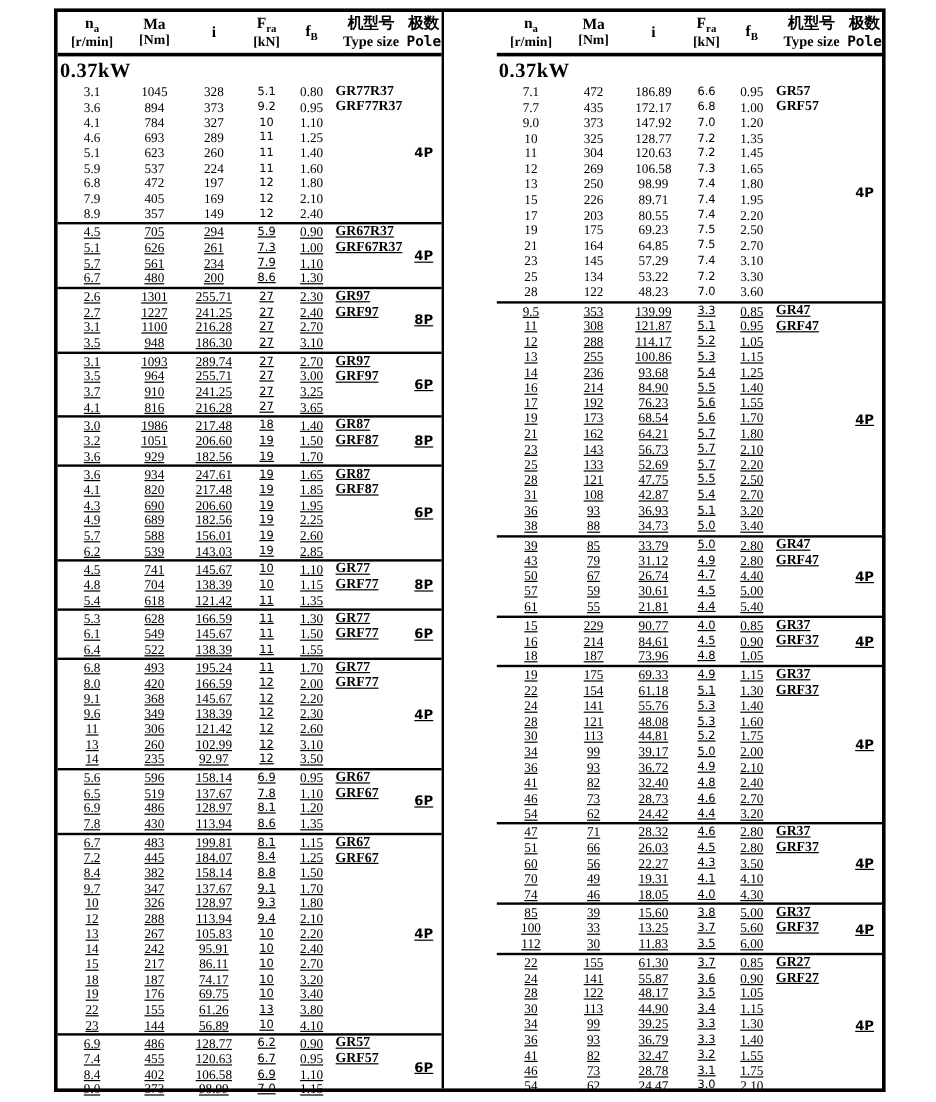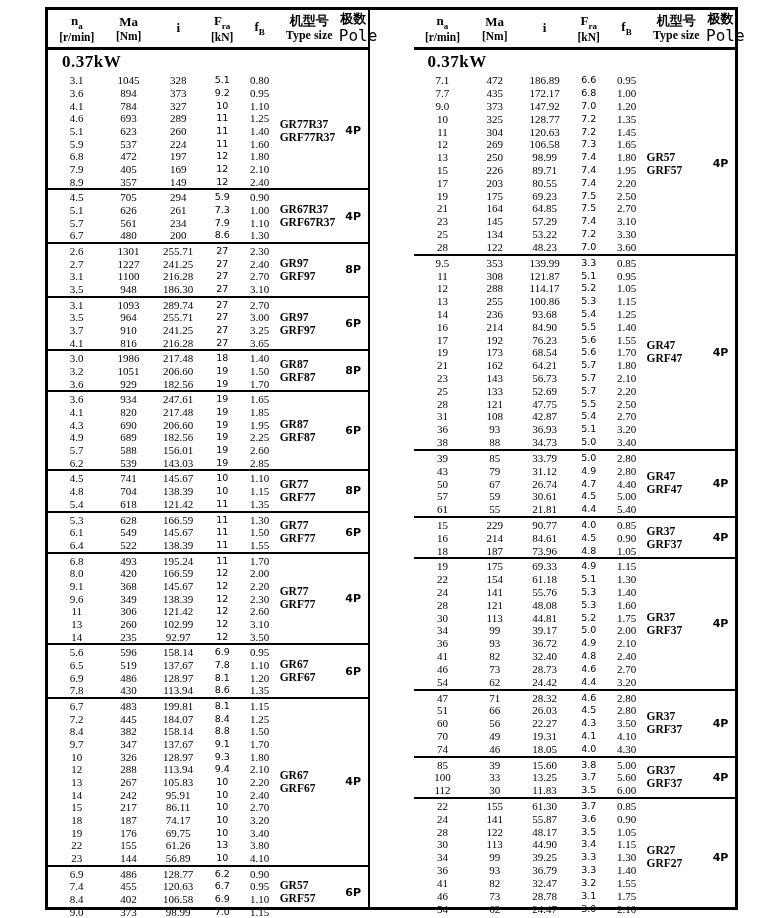--- a/index.html
+++ b/index.html
@@ -21,46 +21,46 @@
     grid-template-columns:18% 14.5% 16.5% 11% 12.5% 18.5% 9%;
     border-bottom:3px solid #000; height:48px; align-items:center;
     padding:2px 0;
   }
   .hcell { text-align:center; font-weight:bold; line-height:1.15; }
   .hmain { font-size:13px; font-family:"Liberation Serif", serif; }
   .hmain sub { font-size:9px; }
   .hunit { font-size:11.5px; font-family:"Liberation Serif", serif; }
   .hcjk  { font-size:13px; font-family:"DejaVu Sans", sans-serif; }
   .hlat  { font-size:12px; font-family:"Liberation Serif", serif; }
-  .hpole { font-size:16px; font-family:"DejaVu Sans Mono", monospace; font-weight:normal; }
+  .hpole { font-size:12px; font-family:"DejaVu Sans Mono", monospace; font-weight:bold; }
 
   
   .power {
-    font-size:17px; font-weight:bold; padding:2px 0 1px 14px; height:23px;
+    font-size:17px; font-weight:bold; padding:2px 0 1px 2px; height:23px;
     font-family:"Liberation Serif", serif; letter-spacing:0.5px;
   }
 
   
   .body { flex:1; display:flex; flex-direction:column; }
   .group { display:flex; }
-  .group.sep { border-top:2px solid #000; }
+  .group.sep { border-top:2px solid #000;text-decoration:underline; }
   .nums {
     width:72.5%; display:grid;
     grid-template-columns:24.8% 20% 22.8% 15.2% 17.2%;
     grid-auto-rows:var(--rh); align-content:start; padding-top:1px;
   }
   .half.left  { --rh:12.68px; }
   .half.right { --rh:12.82px; }
   .num {
     text-align:center; font-size:11px; line-height:var(--rh);
     font-family:"Liberation Serif", serif; white-space:nowrap;
   }
   .num.c3 { font-family:"DejaVu Sans", sans-serif; font-size:9.5px; }
   .typecol {
-    width:18.5%; display:flex; flex-direction:column; justify-content:center;
+    width:18.5%; display:flex; flex-direction:column; justify-content:flex-start;
     font-weight:bold; font-size:11.5px; line-height:13px;
     font-family:"Liberation Serif", serif; white-space:nowrap;
   }
   .polecol {
     width:9%; display:flex; align-items:center; justify-content:center;
     font-weight:bold; font-size:11px; font-family:"DejaVu Sans", sans-serif;
   }
 </style>
 </head>
 <body>

